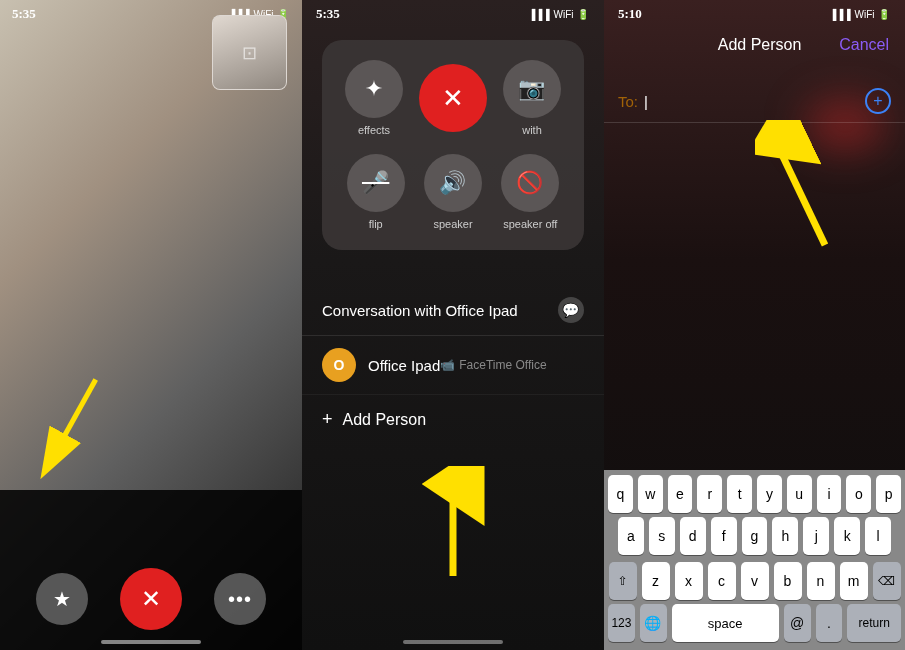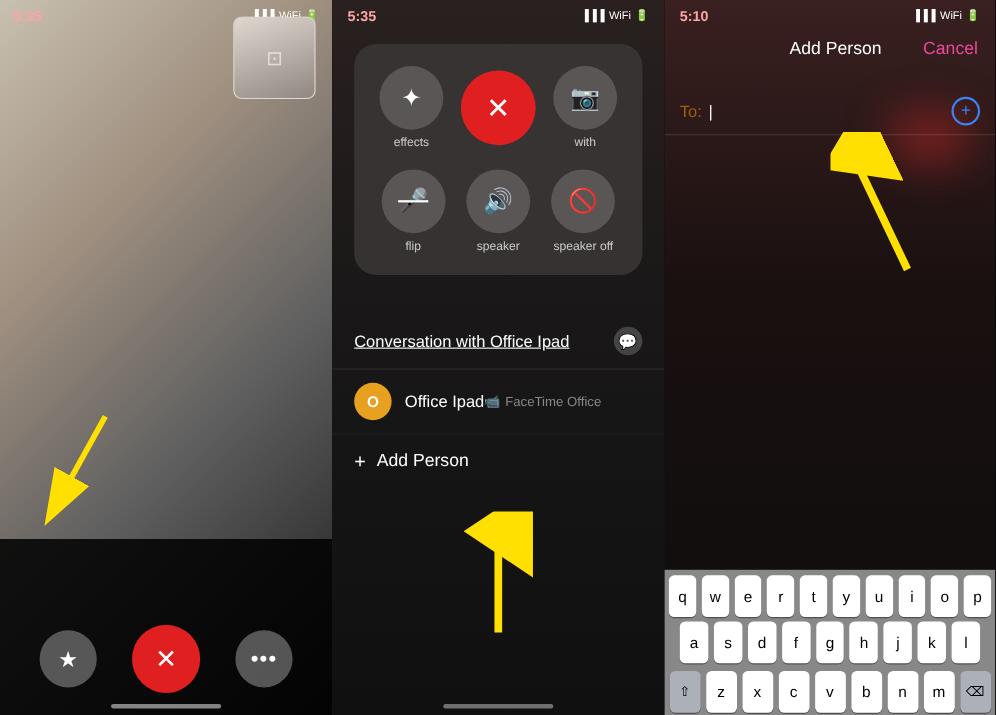--- a/index.html
+++ b/index.html
@@ -62,23 +62,24 @@
       top: 0;
       left: 0;
       right: 0;
       height: 28px;
       display: flex;
       align-items: center;
       justify-content: space-between;
       padding: 0 12px;
     }
     .status-time {
-      color: #fca5a5;
+      color: #ffffff;
       font-size: 13px;
       font-weight: 600;
+      font-family: Liberation Serif, serif;
     }
     .status-icons {
       display: flex;
       align-items: center;
       gap: 4px;
     }
     .status-icons span {
       color: #fff;
       font-size: 10px;
     }
@@ -214,21 +215,20 @@
     .conversation-header {
       display: flex;
       align-items: center;
       justify-content: space-between;
       padding: 12px 20px;
       border-bottom: 1px solid rgba(255,255,255,0.1);
     }
     .conversation-title {
       color: #fff;
       font-size: 15px;
-      text-decoration: underline;
     }
     .conversation-bubble-icon {
       width: 26px;
       height: 26px;
       border-radius: 50%;
       background: rgba(100,100,100,0.6);
       display: flex;
       align-items: center;
       justify-content: center;
       color: #ccc;
@@ -337,21 +337,21 @@
       z-index: 10;
     }
     .header-title {
       color: #fff;
       font-size: 16px;
       font-weight: 500;
       flex: 1;
       text-align: center;
     }
     .header-cancel {
-      color: #ec4899;
+      color: #8b5cf6;
       font-size: 16px;
     }
     .to-field {
       position: absolute;
       top: 80px;
       left: 0;
       right: 0;
       display: flex;
       align-items: center;
       padding: 8px 14px;
@@ -656,14 +656,22 @@
       <div class="key">z</div>
       <div class="key">x</div>
       <div class="key">c</div>
       <div class="key">v</div>
       <div class="key">b</div>
       <div class="key">n</div>
       <div class="key">m</div>
       <div class="key key-dark" style="font-size:12px">⌫</div>
     </div>
 
+    <div class="keyboard-row" style="padding: 2px 4px 8px;">
+      <div class="key key-dark" style="max-width:42px;font-size:12px">123</div>
+      <div class="key key-dark" style="max-width:36px;font-size:14px">🌐</div>
+      <div class="key key-space" style="font-size:13px">space</div>
+      <div class="key key-dark" style="max-width:28px">@</div>
+      <div class="key key-dark" style="max-width:28px">.</div>
+      <div class="key key-dark key-wide" style="max-width:60px;font-size:12px">return</div>
+    </div>
   </div>
 </div>
 
 </body></html>

